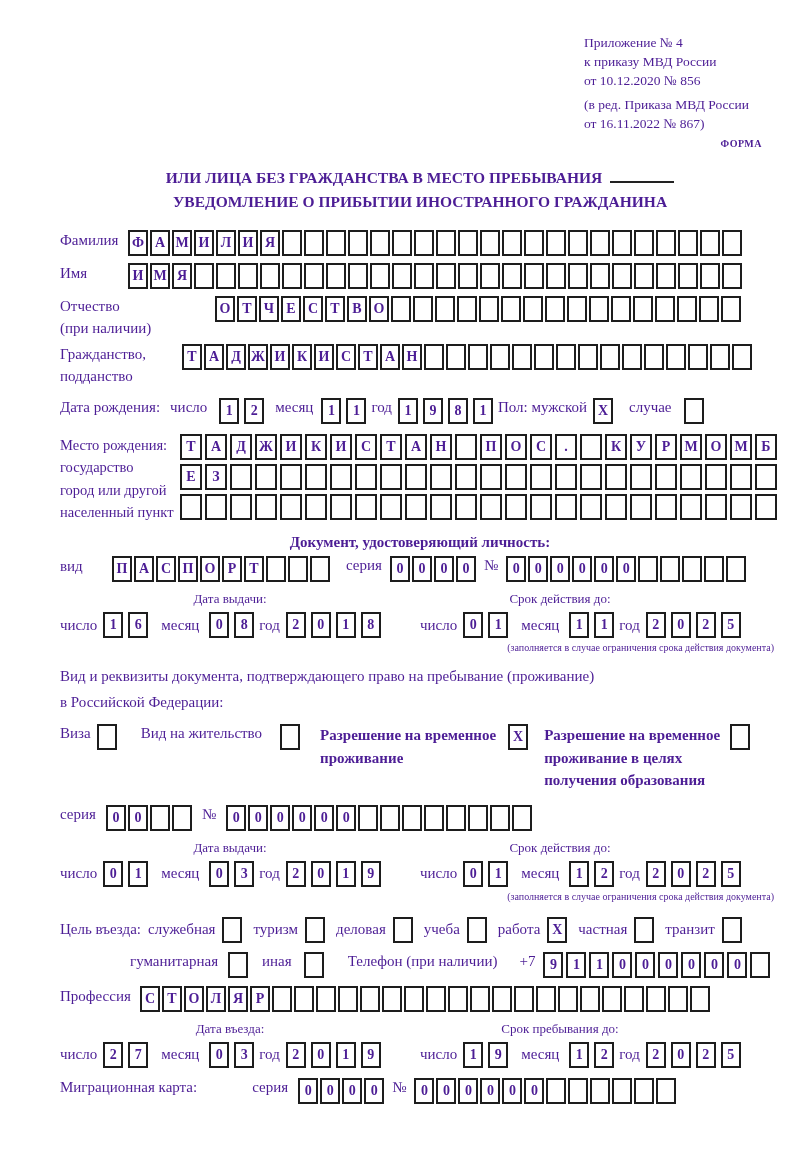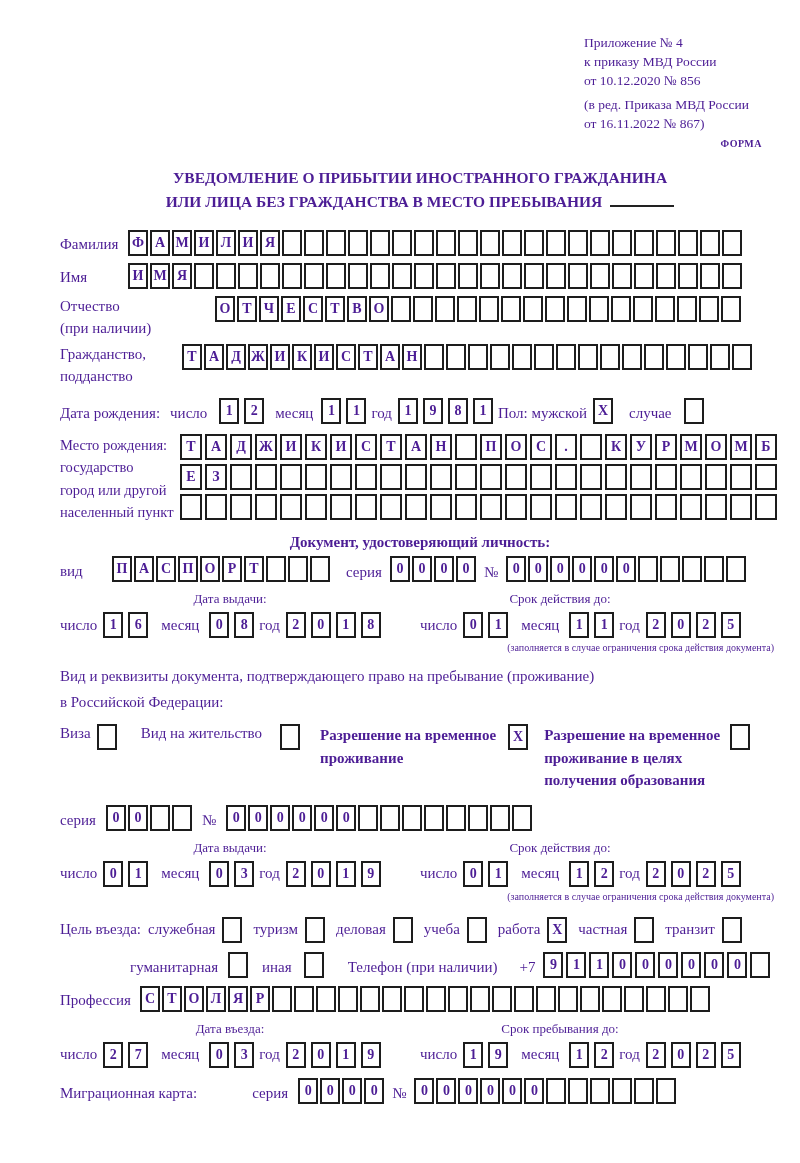--- a/index.html
+++ b/index.html
@@ -22,21 +22,21 @@
   .cells{display:inline-flex;flex:none;}
   .cell{
     box-sizing:border-box;flex:none;display:inline-flex;align-items:center;justify-content:center;
     width:20px;height:26px;border:2px solid #1d1d1d;margin-right:2px;
     font-size:14px;font-weight:600;background:#fff;
   }
   .cells-lg .cell{width:22px;margin-right:3px;}
   .digits .cell{margin-right:5px;}
   .phone .cell{margin-right:3px;}
   
-  .frow{display:flex;align-items:flex-end;margin-top:7px;}
+  .frow{display:flex;align-items:flex-start;margin-top:7px;}
   .frow.top{align-items:flex-start;}
   .lblcol{flex:none;line-height:1.45;}
   .lbl{flex:none;}
   .ml6{margin-left:6px;}  .ml8{margin-left:8px;}  .ml10{margin-left:10px;}
   .ml12{margin-left:12px;} .ml14{margin-left:14px;} .ml18{margin-left:18px;} .ml22{margin-left:22px;}
   .stack > .cells{display:flex;margin-bottom:4px;}
   
   .dh{display:flex;margin-top:9px;font-size:13px;justify-content:flex-end;}
   .dh-left{width:340px;text-align:center;}
   .dh-right{flex:1;text-align:center;padding-right:60px;}
@@ -64,22 +64,22 @@
     <div>к приказу МВД России</div>
     <div>от 10.12.2020 № 856</div>
     <div class="sub">
       <div>(в ред. Приказа МВД России</div>
       <div>от 16.11.2022 № 867)</div>
     </div>
   </div>
   <div class="form-label">ФОРМА</div>
 
   <div class="title">
+    <div><span>ИЛИ ЛИЦА БЕЗ ГРАЖДАНСТВА В МЕСТО ПРЕБЫВАНИЯ</span><span class="blank"></span></div>
     <div>УВЕДОМЛЕНИЕ О ПРИБЫТИИ ИНОСТРАННОГО ГРАЖДАНИНА</div>
-    <div><span>ИЛИ ЛИЦА БЕЗ ГРАЖДАНСТВА В МЕСТО ПРЕБЫВАНИЯ</span><span class="blank"></span></div>
   </div>
 
 
   <div class="frow" style="margin-top:17px;">
     <span class="lblcol" style="width:68px;">Фамилия</span>
     <span class="cells">
         <span class="cell">Ф</span>
         <span class="cell">А</span>
         <span class="cell">М</span>
         <span class="cell">И</span>

